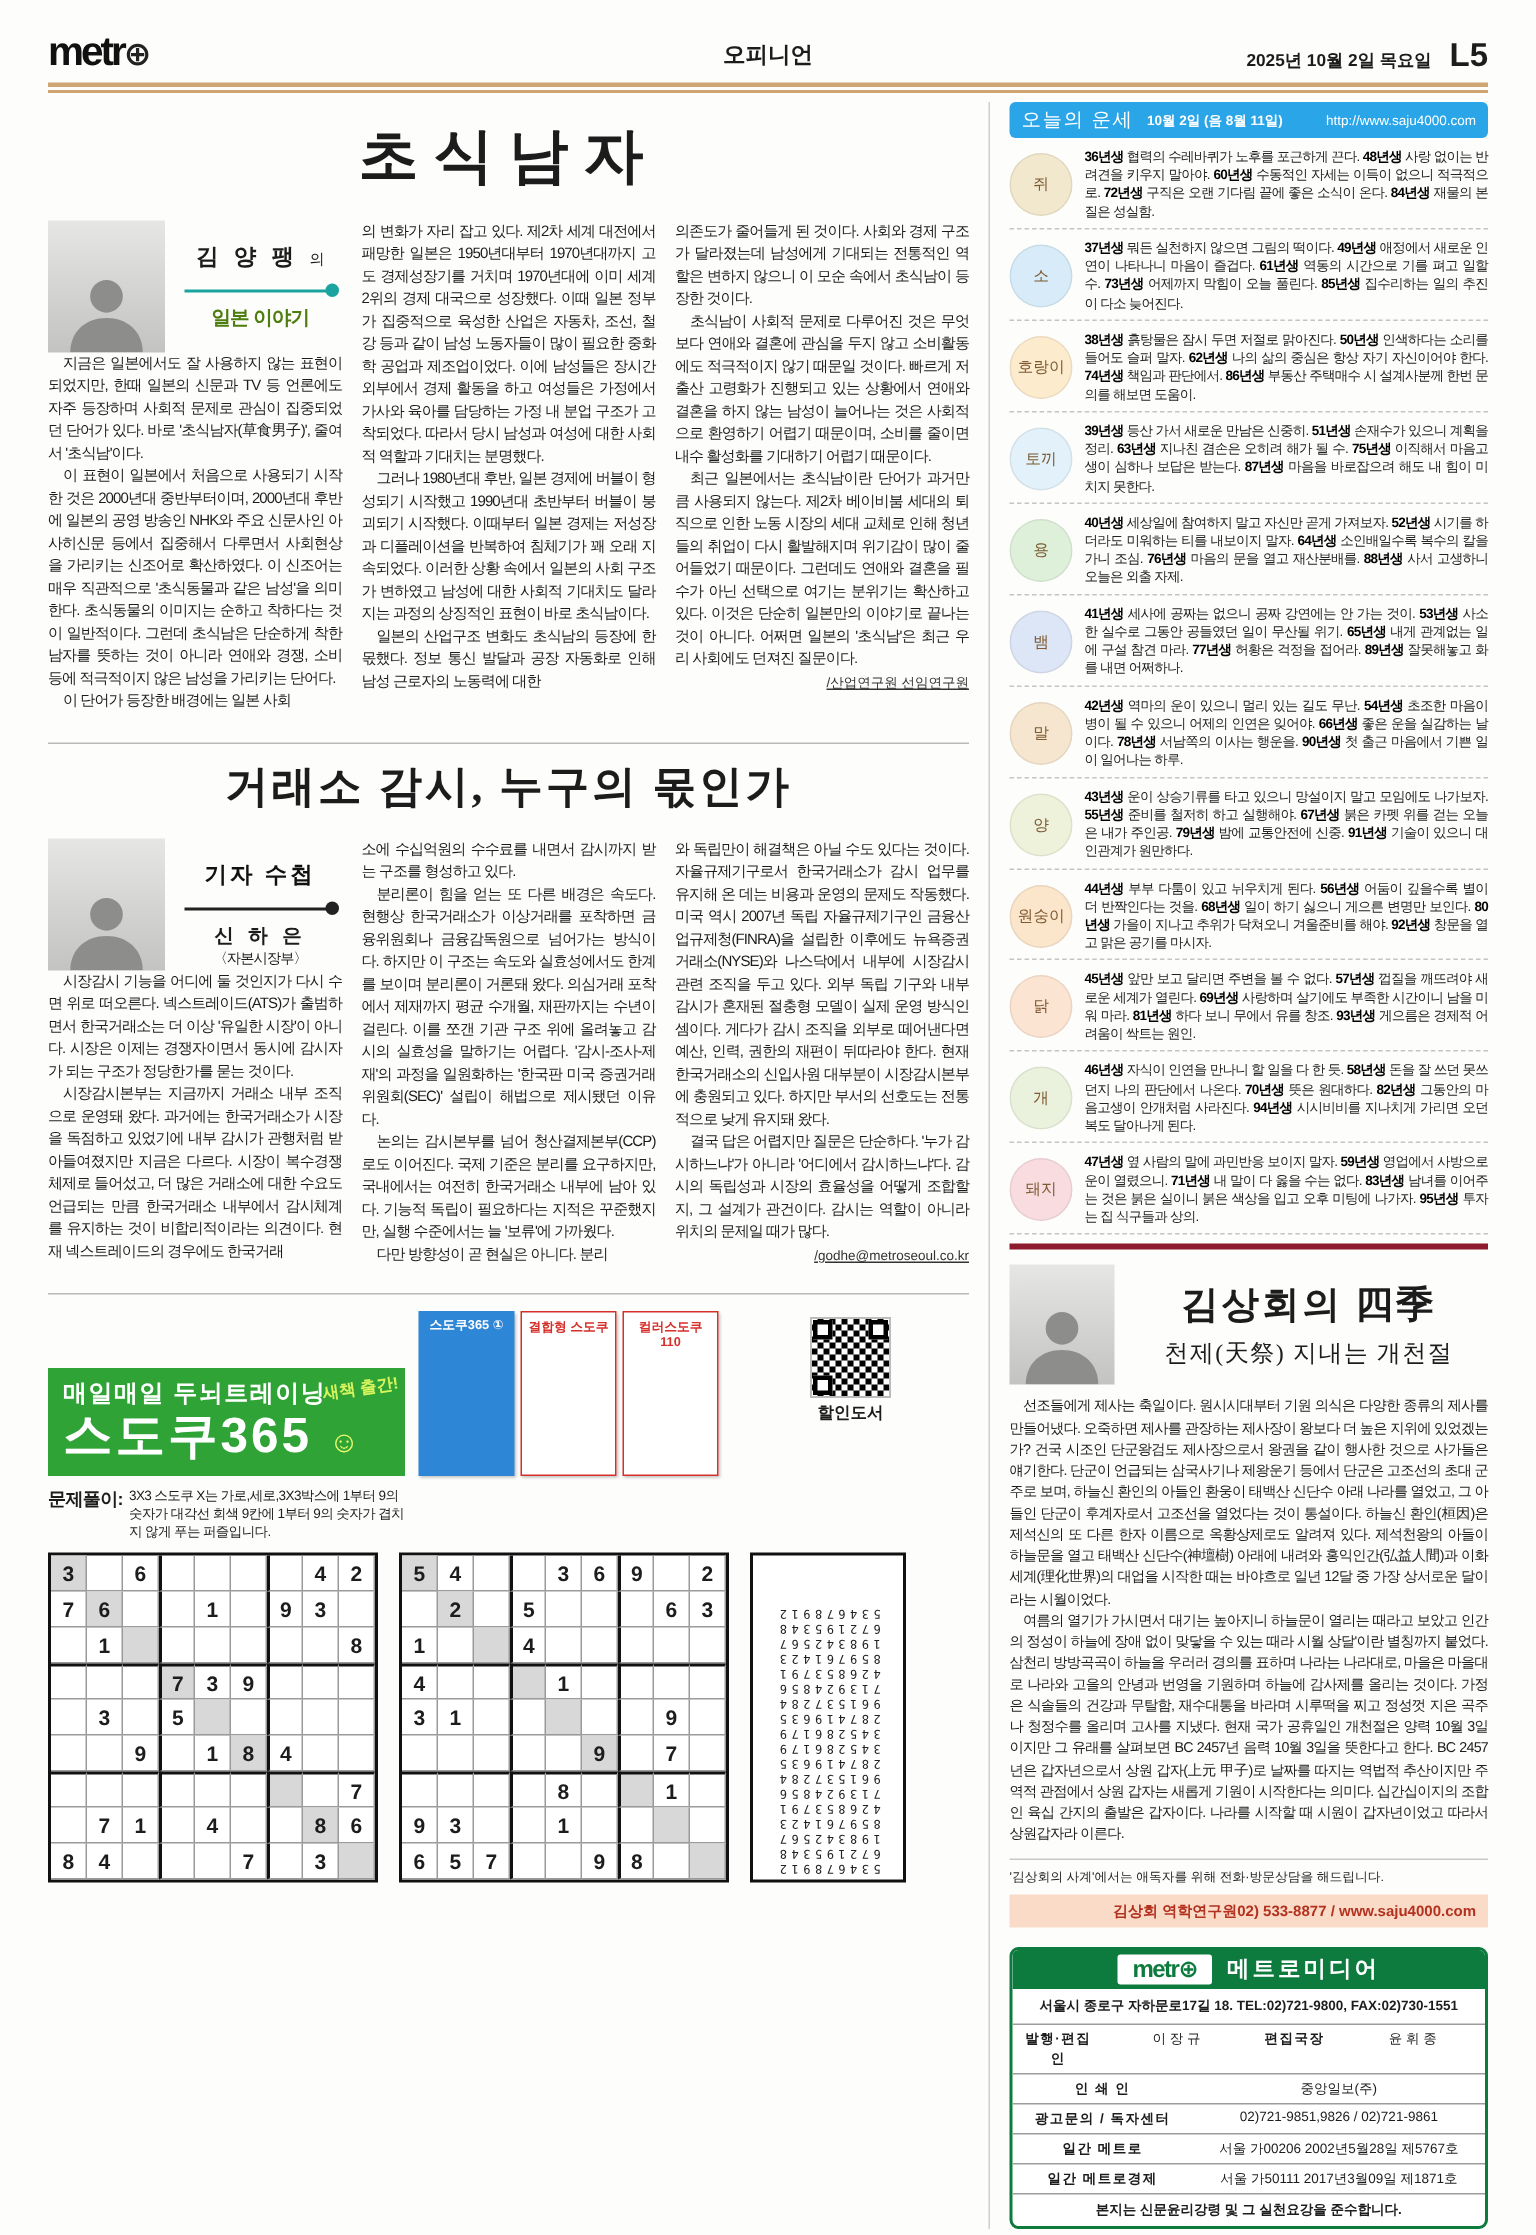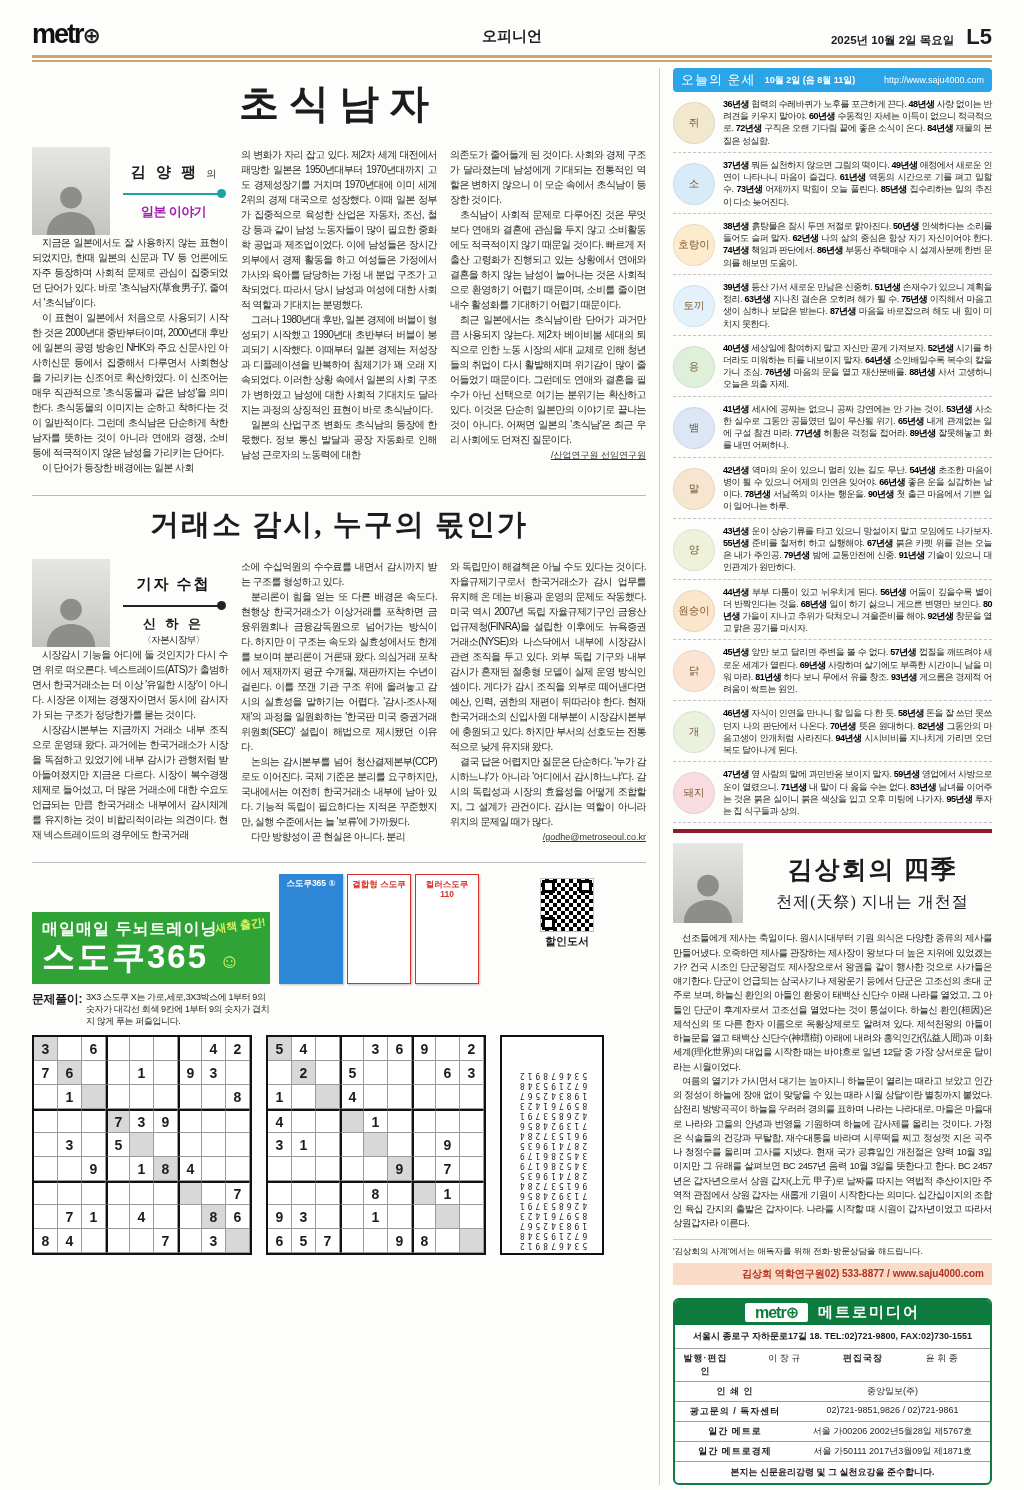--- a/index.html
+++ b/index.html
@@ -36,21 +36,21 @@
   
   .byline { margin-bottom:9px; }
   .by-top { display:flex; gap:9px; }
   .ph { width:78px; height:88px; background:linear-gradient(180deg,#e6e6e4,#c3c3c1); display:flex; align-items:flex-end; justify-content:center; overflow:hidden; flex:none; }
   .ph svg { width:58px; height:58px; fill:#8d8d8b; }
   .by-side { flex:1; text-align:center; padding-top:14px; }
   .by-name { font-size:15px; font-weight:bold; letter-spacing:3px; }
   .by-suffix { font-size:10px; font-weight:normal; letter-spacing:0; }
   .by-line { border-top:2px solid #1ba3a0; margin:9px 4px 7px; position:relative; }
   .by-line::after { content:""; position:absolute; right:-2px; top:-6px; width:9px; height:9px; border-radius:50%; background:#1ba3a0; }
-  .by-tag { color:#a21caf; font-weight:bold; font-size:13px; }
+  .by-tag { color:#4d7c0f; font-weight:bold; font-size:13px; }
   .by2 .by-line { border-top-color:#222; }
   .by2 .by-line::after { background:#222; }
   .by-tag2 { font-weight:bold; font-size:15px; letter-spacing:2px; color:#111; }
   .by-name2 { font-size:13px; font-weight:bold; letter-spacing:3px; margin-top:2px; }
   .by-dept { font-size:9.5px; }
 
   
   .ad { margin-top:4px; }
   .ad-top { display:flex; gap:8px; align-items:flex-start; }
   .ad-left { width:238px;margin-top:40px; }

